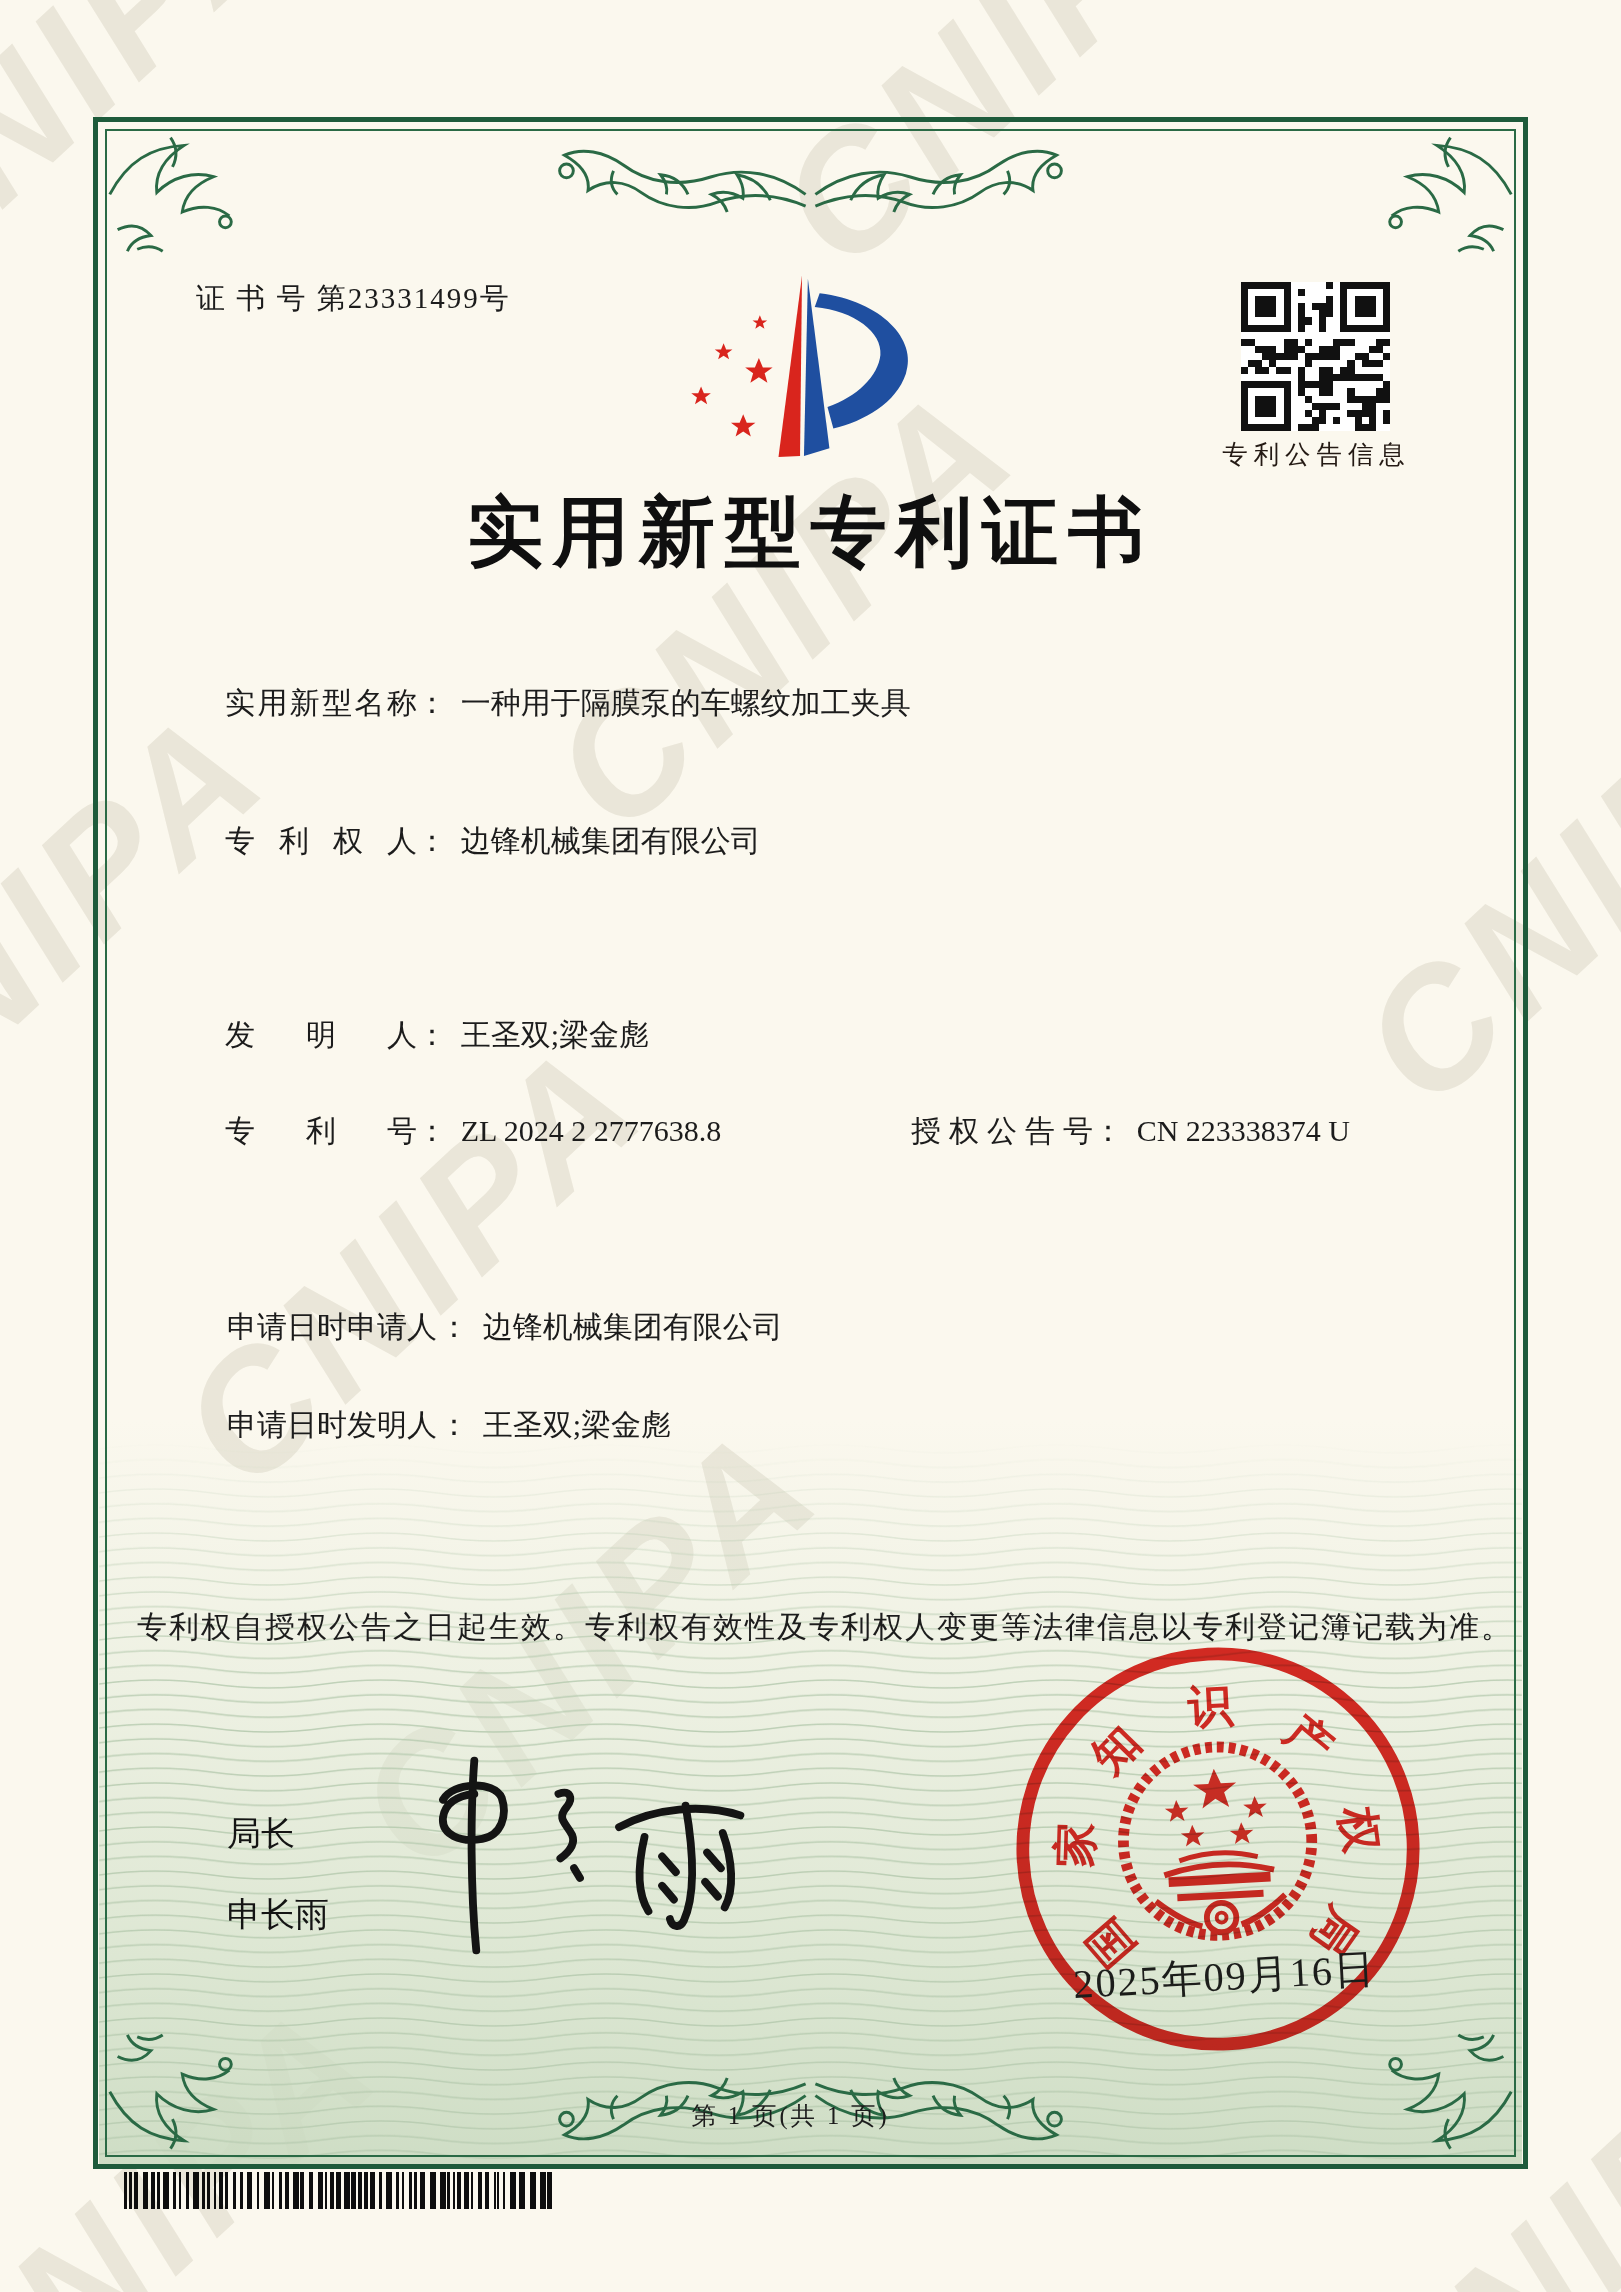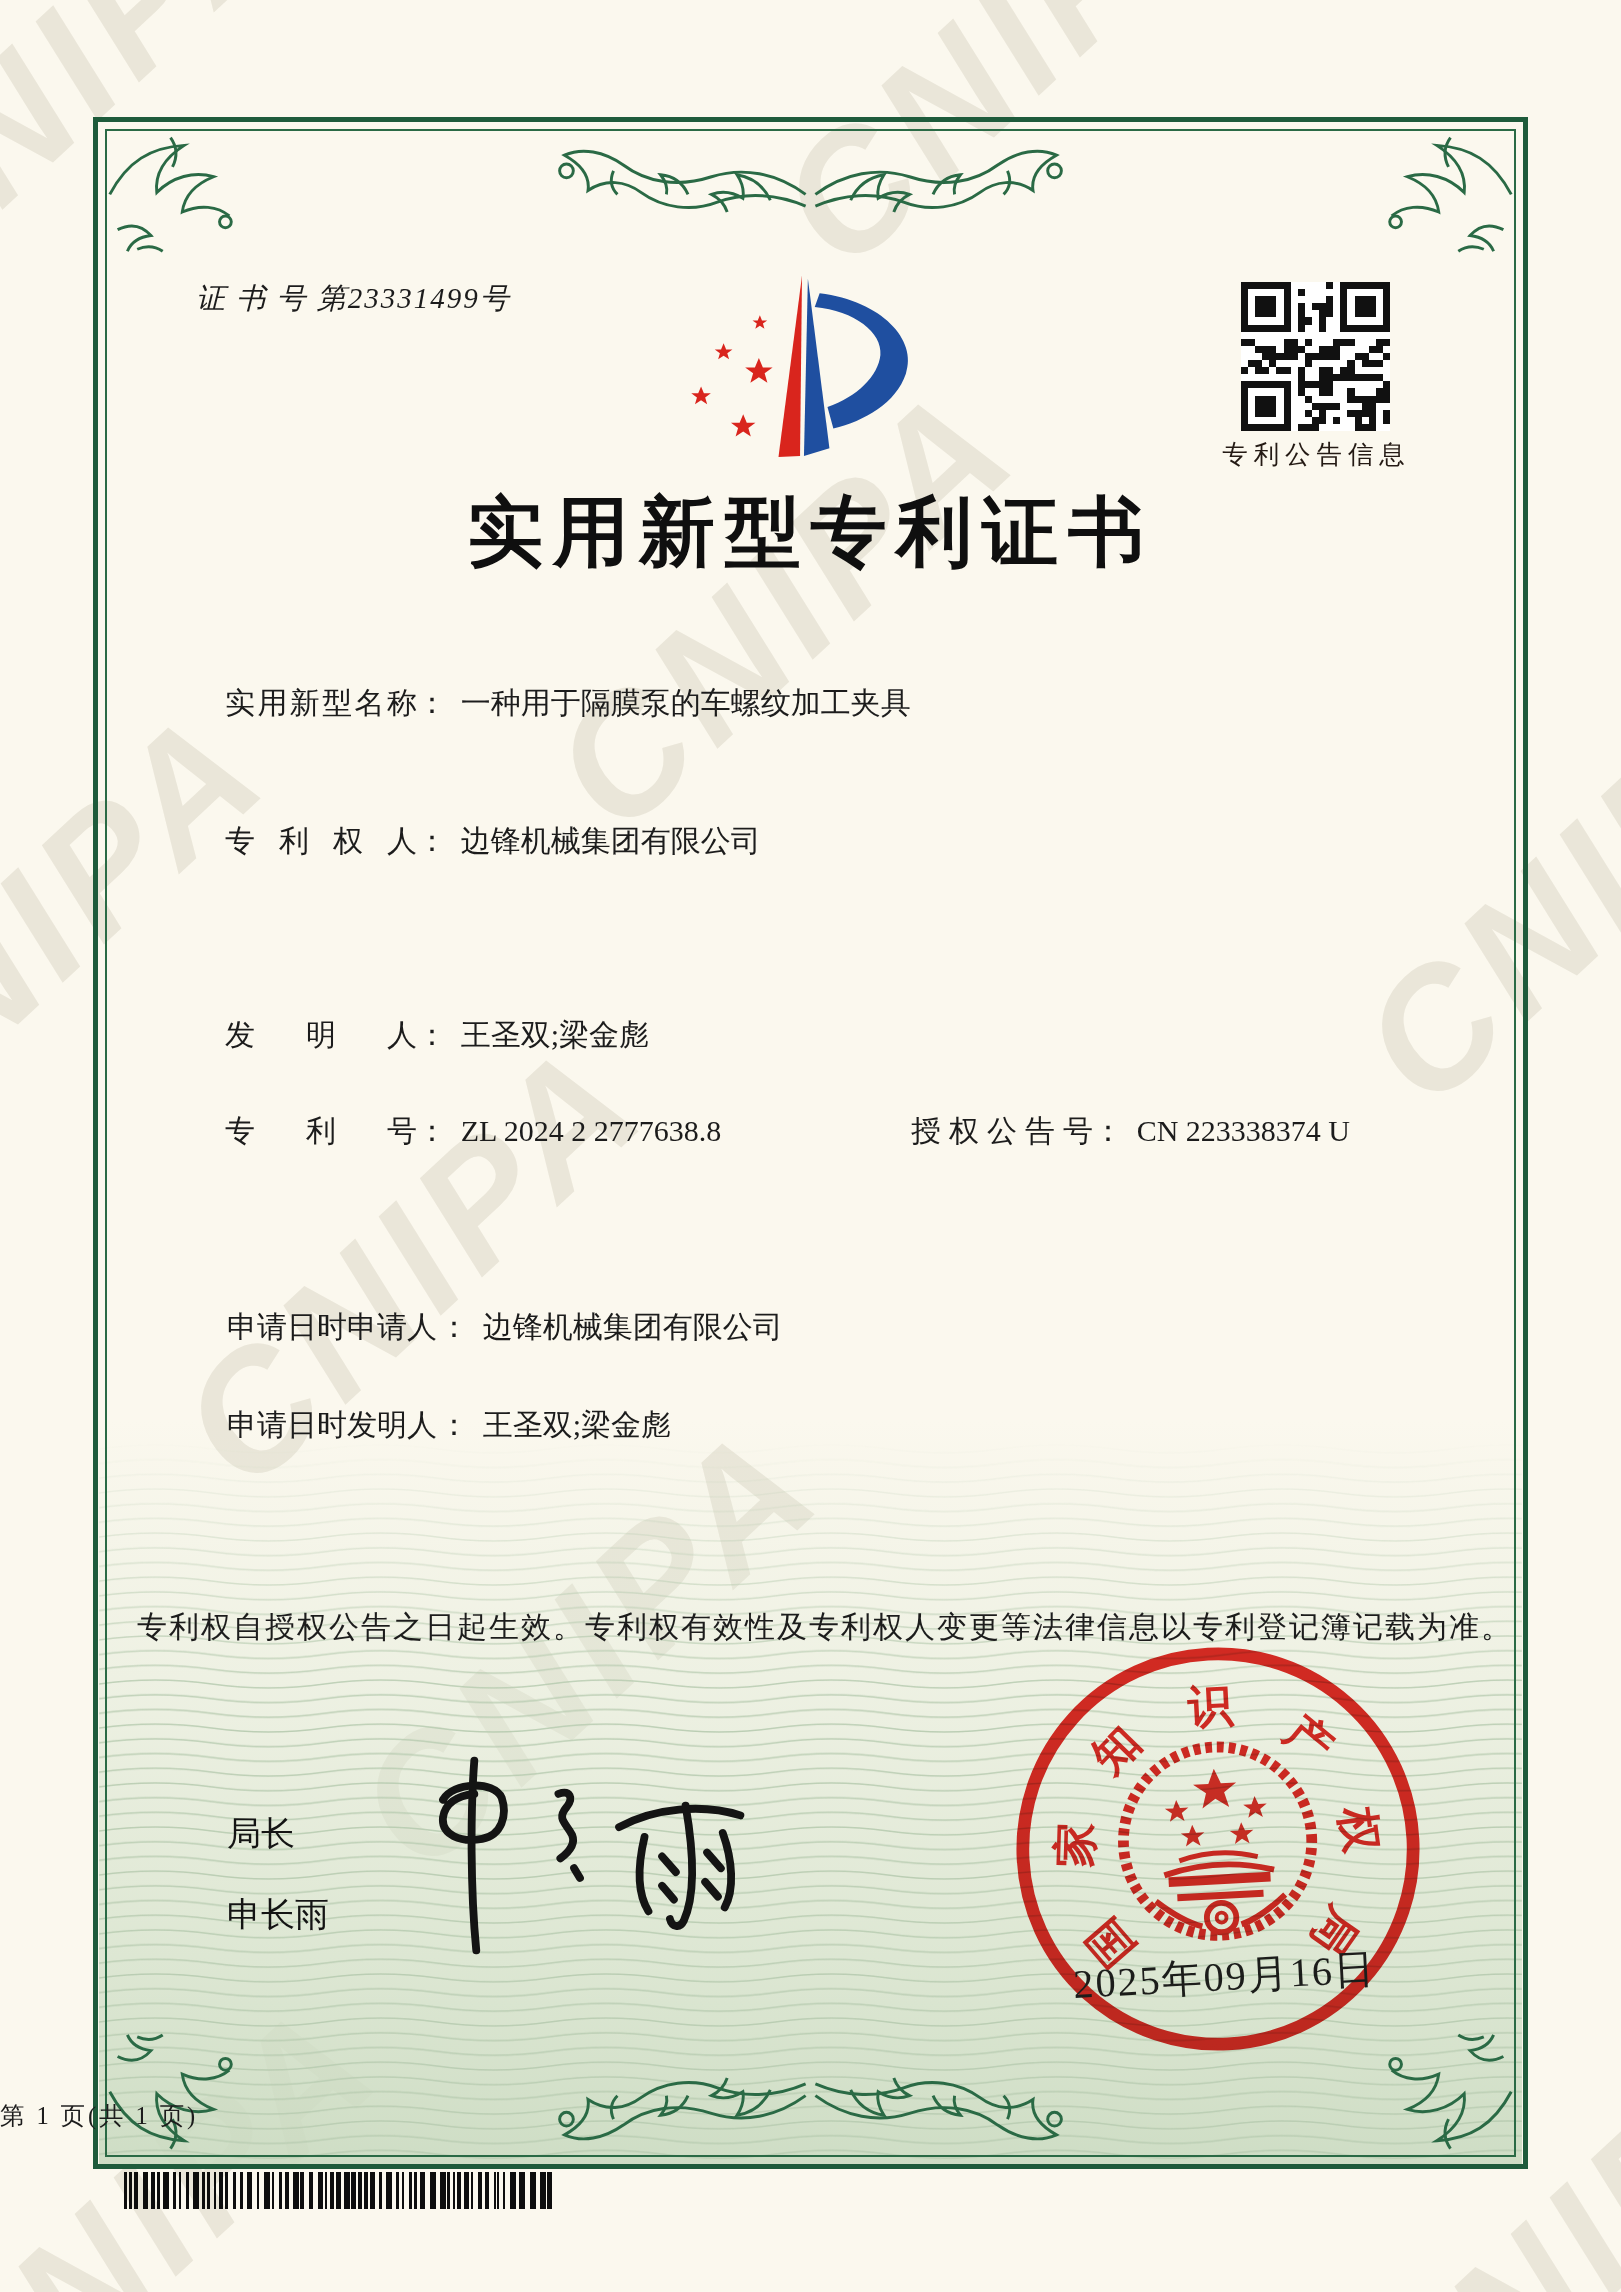--- a/index.html
+++ b/index.html
@@ -22,21 +22,21 @@
       mask-image:linear-gradient(180deg,transparent 0,#000 35%,#000 100%);}
 
   
   .frame-outer{position:absolute;left:93px;top:117px;right:93px;bottom:124px;
       border:5.9px solid #1e5b3b;z-index:2;}
   .frame-inner{position:absolute;left:6.9px;top:6.9px;right:6.9px;bottom:6.9px;border:2px solid #2a6a45;}
   .ornaments{position:absolute;left:0;top:0;z-index:2;pointer-events:none;}
 
   
   .ct{position:absolute;z-index:3;}
-  .cert-no{left:196px;top:279px;font-size:29px;letter-spacing:2px;font-style:italic;}
+  .cert-no{left:196px;top:279px;font-size:29px;letter-spacing:2px;}
   .logo{left:655px;top:253px;width:294px;height:210px;}
   .qr{left:1241px;top:282px;width:149px;height:149px;}
   .qr-label{left:1204px;top:437px;width:225px;text-align:center;font-size:25.5px;
       letter-spacing:5.9px;color:#241a14;}
   .title{left:0;top:482px;width:1621px;text-align:center;font-size:76px;font-weight:bold;
       letter-spacing:9.8px;color:#0f0f0f;}
 
   .row{position:absolute;left:225px;z-index:3;font-size:30px;white-space:nowrap;margin-top:9px;}
   .lbl{display:inline-block;width:192px;text-align:justify;text-align-last:justify;vertical-align:bottom;}
   .lbl-w{display:inline-block;width:214px;vertical-align:bottom;text-align:center;}
@@ -53,21 +53,21 @@
   .signer-title{left:227px;top:1811px;font-size:34px;
       font-family:"Liberation Sans","DejaVu Sans",sans-serif;color:#141414;}
   .signer-name{left:227px;top:1892px;font-size:34px;
       font-family:"Liberation Sans","DejaVu Sans",sans-serif;color:#141414;}
   .signature{left:392px;top:1743px;width:372px;height:225px;}
 
   .seal{left:1014px;top:1645px;width:408px;height:408px;z-index:4;
       transform:rotate(-3deg);opacity:.95;mix-blend-mode:multiply;}
   .seal text{font-family:"Liberation Serif","DejaVu Serif",serif;}
 
-  .page-footer{left:0;top:2099px;width:1581px;font-size:24.5px;letter-spacing:2.9px;}
+  .page-footer{left:0;top:2099px;width:1581px;text-align:center;font-size:24.5px;letter-spacing:2.9px;}
   .barcode{left:124px;top:2172px;width:428px;height:37px;overflow:hidden;}
   .bars{position:relative;width:100%;height:100%;}
   .bars i{position:absolute;top:0;bottom:0;background:#0d0d0d;}
 </style>
 </head>
 <body>
 
 <div class="page">
 
   <span class="wm" style="left:69px;top:69px">CNIPA</span>

